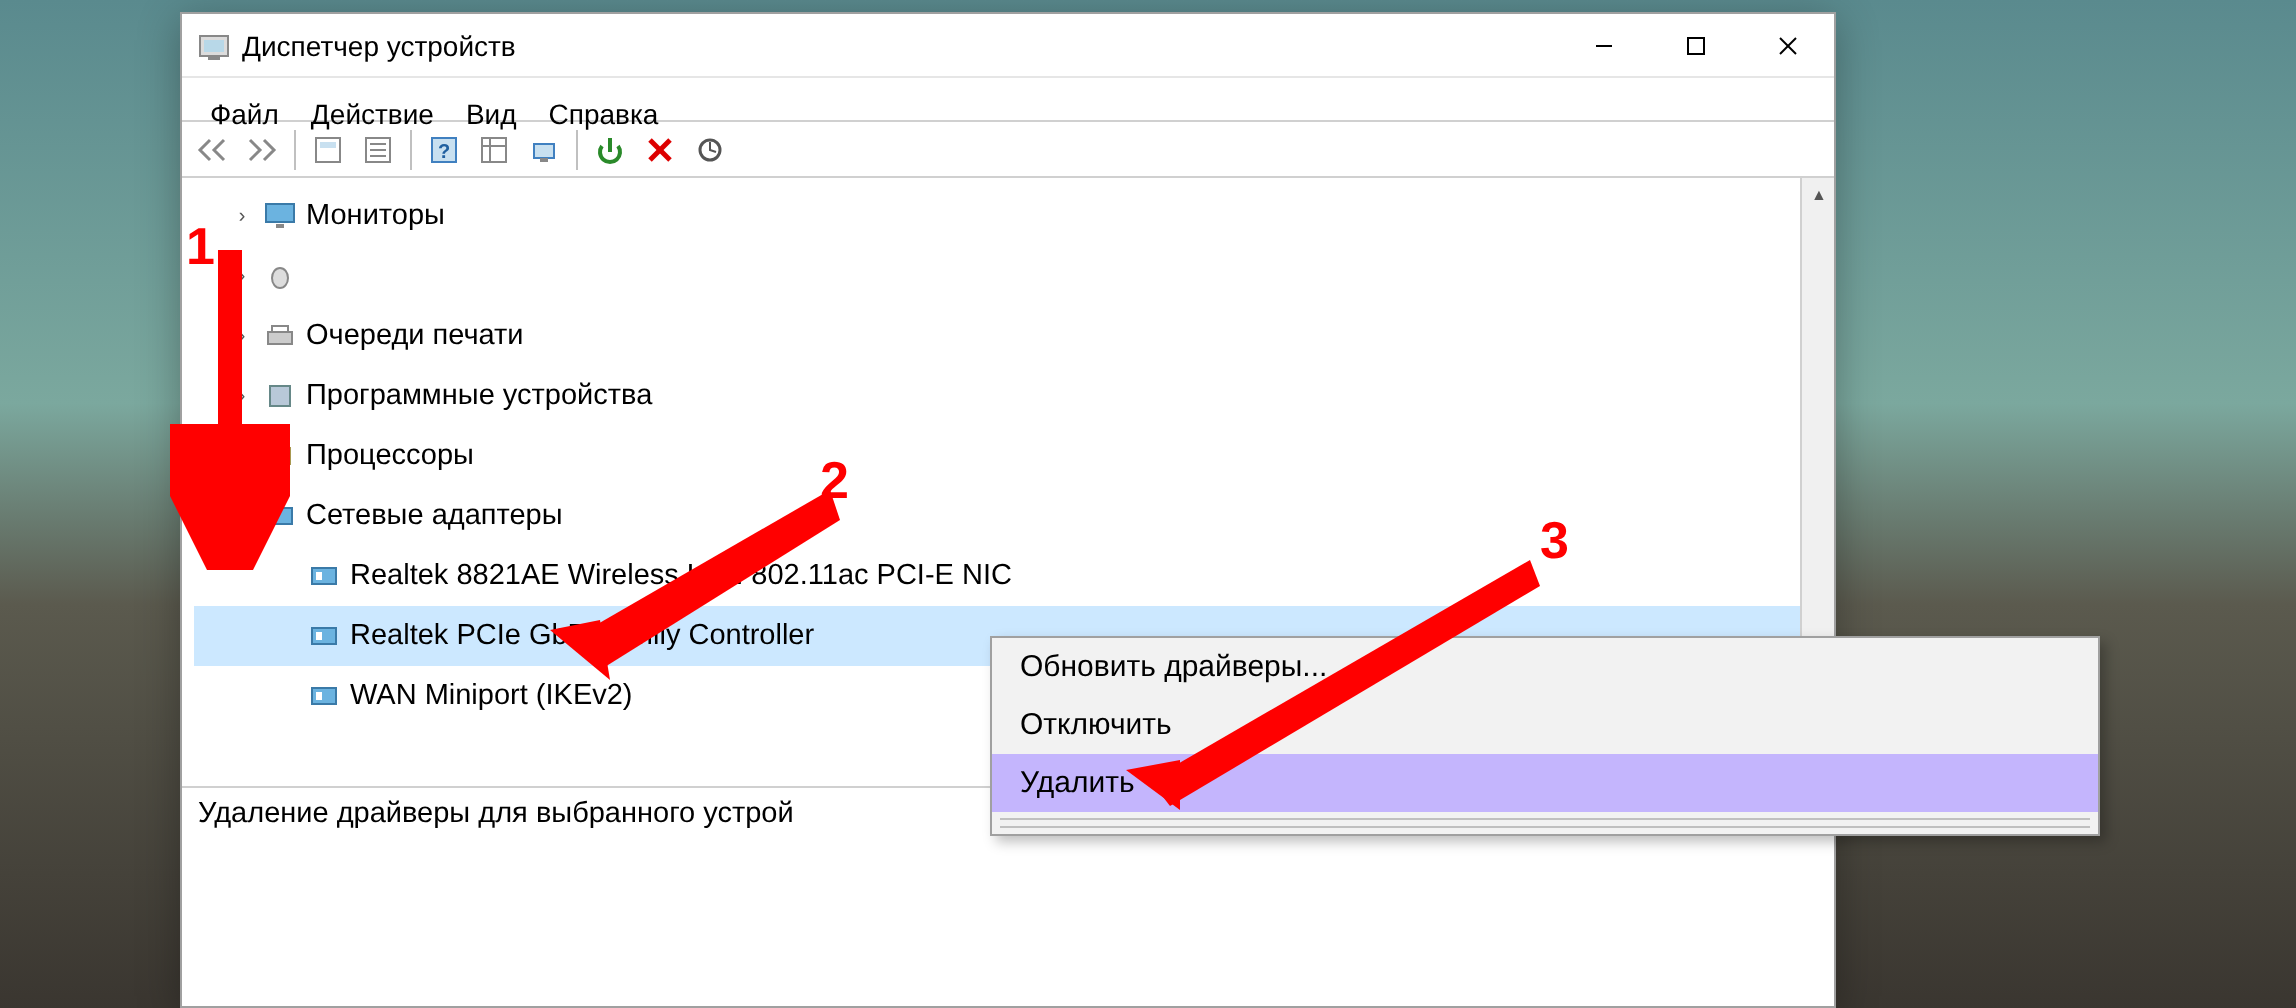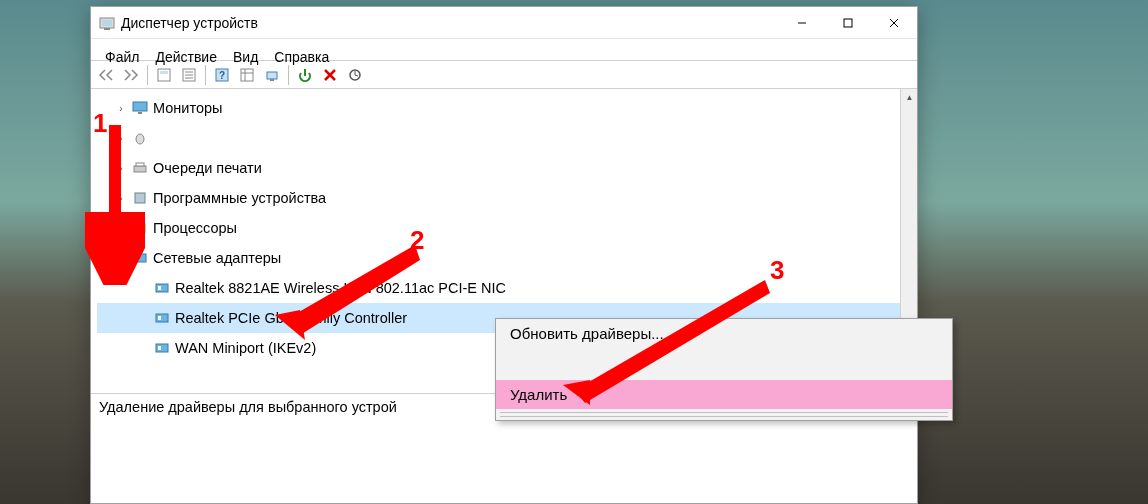--- a/index.html
+++ b/index.html
@@ -19,23 +19,23 @@
 .scrollbar { position: absolute; right: 0; top: 0; width: 17px; height: 100%; background: #f0f0f0; border-left: 1px solid #d0d0d0; }
 .scroll-btn { width: 17px; height: 17px; display: flex; align-items: center; justify-content: center; font-size: 8px; color: #555; }
 .tree { padding: 4px 0 0 6px; font-size: 14.5px; }
 .tree-row { height: 30px; display: flex; align-items: center; white-space: nowrap; }
 .tree-row.selected { background: #cce8ff; }
 .arrow { width: 12px; display: inline-flex; justify-content: center; color: #555; font-size: 10px; }
 .node-icon { width: 18px; height: 16px; margin: 0 4px; display: inline-flex; align-items: center; justify-content: center; }
 .indent-0 { padding-left: 18px; }
 .indent-1 { padding-left: 40px; }
 .status-bar { height: 26px; border-top: 1px solid #d0d0d0; padding: 4px 8px; font-size: 14.5px; display: flex; align-items: center; }
-.context-menu { position: absolute; left: 495px; top: 318px; width: 458px; background: #f2f2f2; border: 1px solid #a0a0a0; box-shadow: 3px 3px 6px rgba(0,0,0,.25); font-size: 15px; }
+.context-menu { position: absolute; left: 495px; top: 318px; width: 555px; background: #f2f2f2; border: 1px solid #a0a0a0; box-shadow: 3px 3px 6px rgba(0,0,0,.25); font-size: 15px; }
 .ctx-item { padding: 6px 14px; cursor: default; }
-.ctx-item.hover { background: #f9a8d4; margin-top: 32px; }
+.ctx-item.hover { background: #c4b5fd; }
 .ctx-item.bold { font-weight: bold; }
 .ctx-sep { height: 1px; background: #c0c0c0; margin: 3px 4px; }
 .annotation { position: absolute; color: #ff0000; font-weight: 900; font-size: 26px; pointer-events: none; }
 .arrow-svg { position: absolute; pointer-events: none; }
 </style>
 </head>
 <body>
 
 <div class="window">
   <div class="titlebar">
@@ -234,20 +234,21 @@
     </div>
   </div>
 
   <div class="status-bar">
     <span>Удаление драйверы для выбранного устрой</span>
   </div>
 </div>
 
 <div class="context-menu">
   <div class="ctx-item">Обновить драйверы...</div>
+  <div class="ctx-item">Отключить</div>
   <div class="ctx-item hover">Удалить</div>
   <div class="ctx-sep"></div>
   <div class="ctx-sep"></div>
 </div>
 
 <svg class="arrow-svg" style="left:85px;top:115px" width="60" height="170">
   <defs>
       <marker id="ah1" markerWidth="8" markerHeight="8" refX="4" refY="4" orient="auto">
         <polygon points="0,0 8,4 0,8" fill="#ff0000"></polygon>
       </marker>

